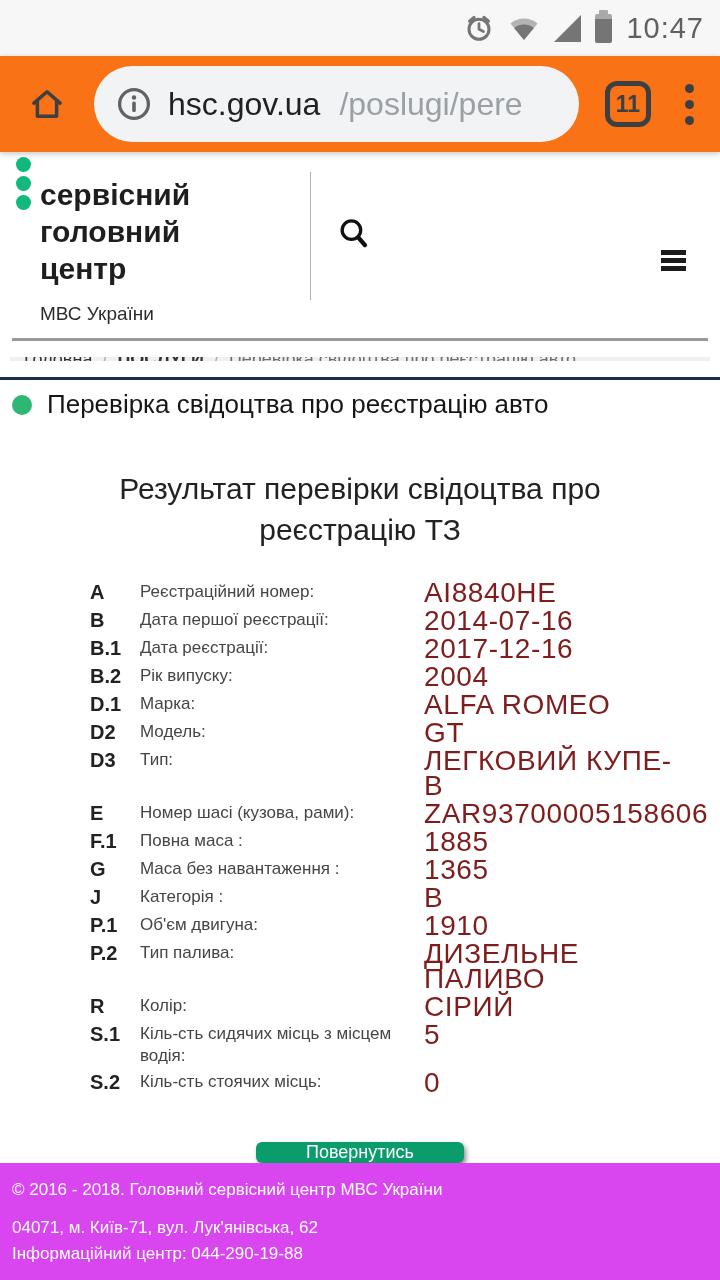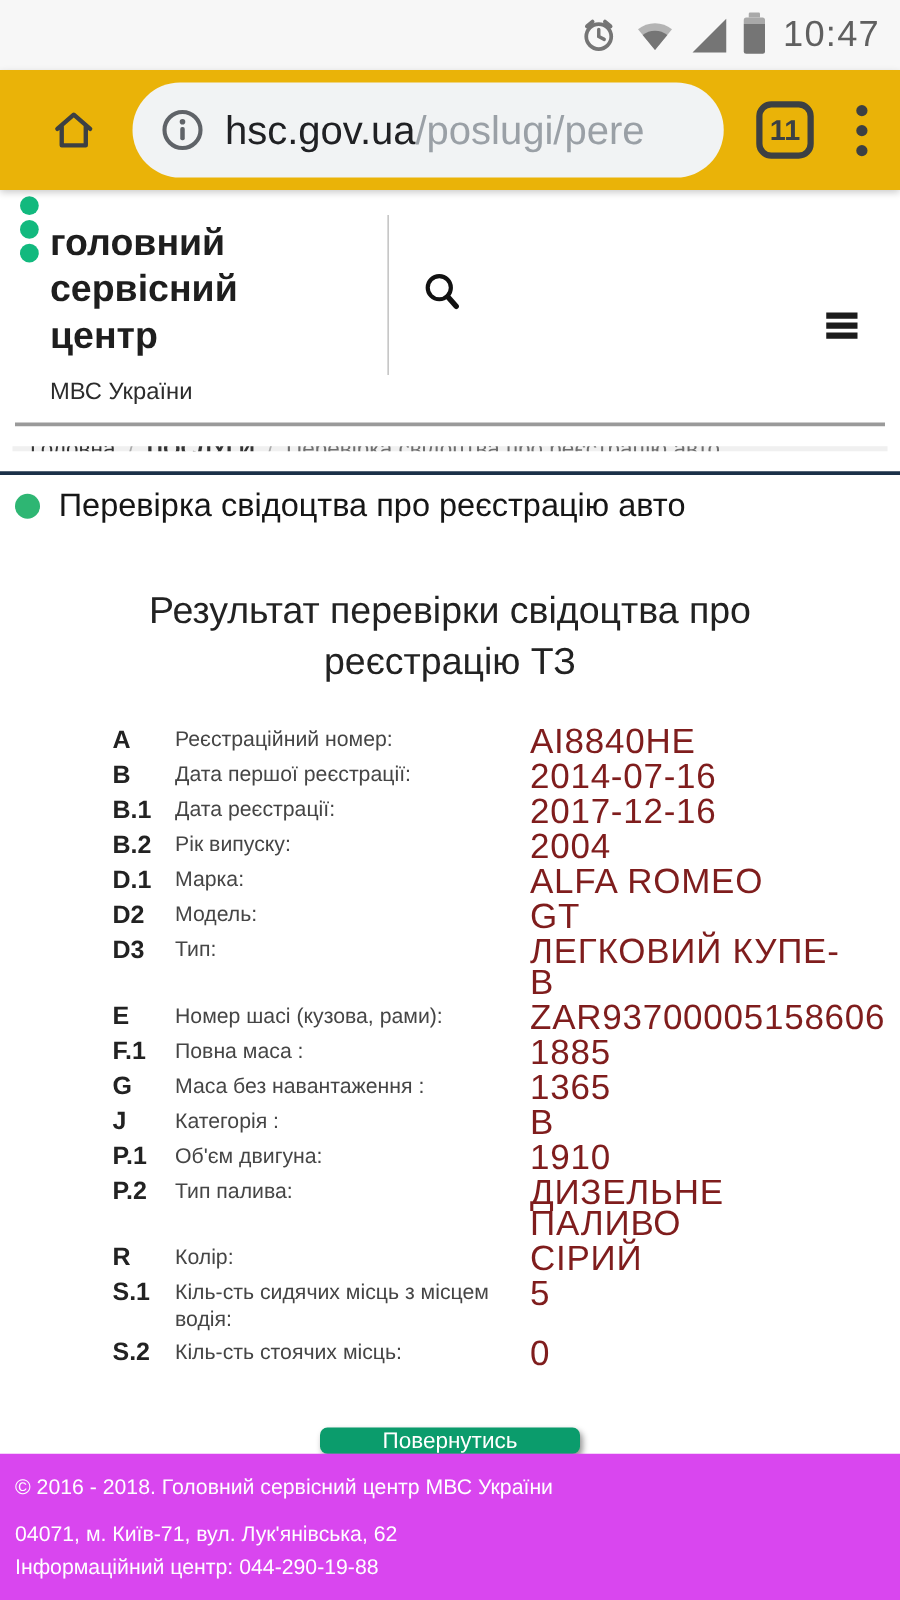--- a/index.html
+++ b/index.html
@@ -9,27 +9,27 @@
 
   
   .status-bar { height:56px; background:#f7f7f7; display:flex; align-items:center;
     justify-content:flex-end; gap:14px; padding-right:16px; flex:0 0 auto; }
   .status-time { font-size:29px; color:#606060; letter-spacing:1px; }
   .sig-triangle { width:0; height:0; border-bottom:27px solid #757575; border-left:27px solid transparent; }
   .battery { position:relative; width:17px; height:29px; background:linear-gradient(#a9a9a9 0 5px,#757575 5px); border-radius:2px; }
   .battery::before { content:""; position:absolute; top:-4px; left:4px; width:9px; height:4px; background:#a9a9a9; border-radius:1px 1px 0 0; }
 
   
-  .toolbar { height:96px; background:#eab308; display:flex; align-items:center; padding:0 20px 0 38px;
+  .toolbar { height:96px; background:#f97316; display:flex; align-items:center; padding:0 20px 0 26px;
     box-shadow:0 2px 6px rgba(0,0,0,0.22); position:relative; z-index:5; flex:0 0 auto; }
   .home-btn { flex:0 0 auto; margin-right:26px; display:flex; }
   .url-pill { flex:1 1 auto; height:76px; background:#f1f3f4; border-radius:38px; display:flex;
     align-items:center; padding:0 18px 0 22px; overflow:hidden; white-space:nowrap; }
   .url-host { font-size:32px; color:#202124; }
-  .url-path { font-size:32px; color:#9aa0a6; }
+  .url-path { font-size:32px; color:#9aa0a6;margin-left:19px; }
   .tab-btn { flex:0 0 auto; width:46px; height:46px; border:5px solid #3c4043; border-radius:12px;
     display:flex; align-items:center; justify-content:center; margin:0 28px 0 26px; }
   .tab-btn span { font-size:23px; font-weight:bold; color:#3c4043; }
   .dots-menu { display:flex; flex-direction:column; gap:7px; padding:6px; }
   .dots-menu i { width:9px; height:9px; border-radius:50%; background:#3c4043; }
 
   
   .site-header { position:relative; height:172px; background:#fff; flex:0 0 auto; }
   .logo-dots { position:absolute; left:16px; top:5px; display:flex; flex-direction:column; gap:4px; }
   .logo-dots i { width:15px; height:15px; border-radius:50%; background:#12b97e; }
@@ -119,22 +119,22 @@
   </div>
 
   <div class="site-header">
     <div class="logo-dots">
         <i></i>
         <i></i>
         <i></i>
       </div>
     <div class="logo-text">
       <div id="logo-lines">
+          <div class="logo-line">сервісний</div>
           <div class="logo-line">головний</div>
-          <div class="logo-line">сервісний</div>
           <div class="logo-line">центр</div>
         </div>
       <div class="logo-sub">МВС України</div>
     </div>
     <div class="hdr-divider"></div>
     <div class="search-btn">
       <svg width="36" height="36" viewBox="0 0 28 28">
         <circle cx="12" cy="11" r="7.2" fill="none" stroke="#111" stroke-width="2.6"></circle>
         <path d="M17.3 16.6 L22.5 22.6" stroke="#111" stroke-width="3.4" stroke-linecap="round"></path>
       </svg>

